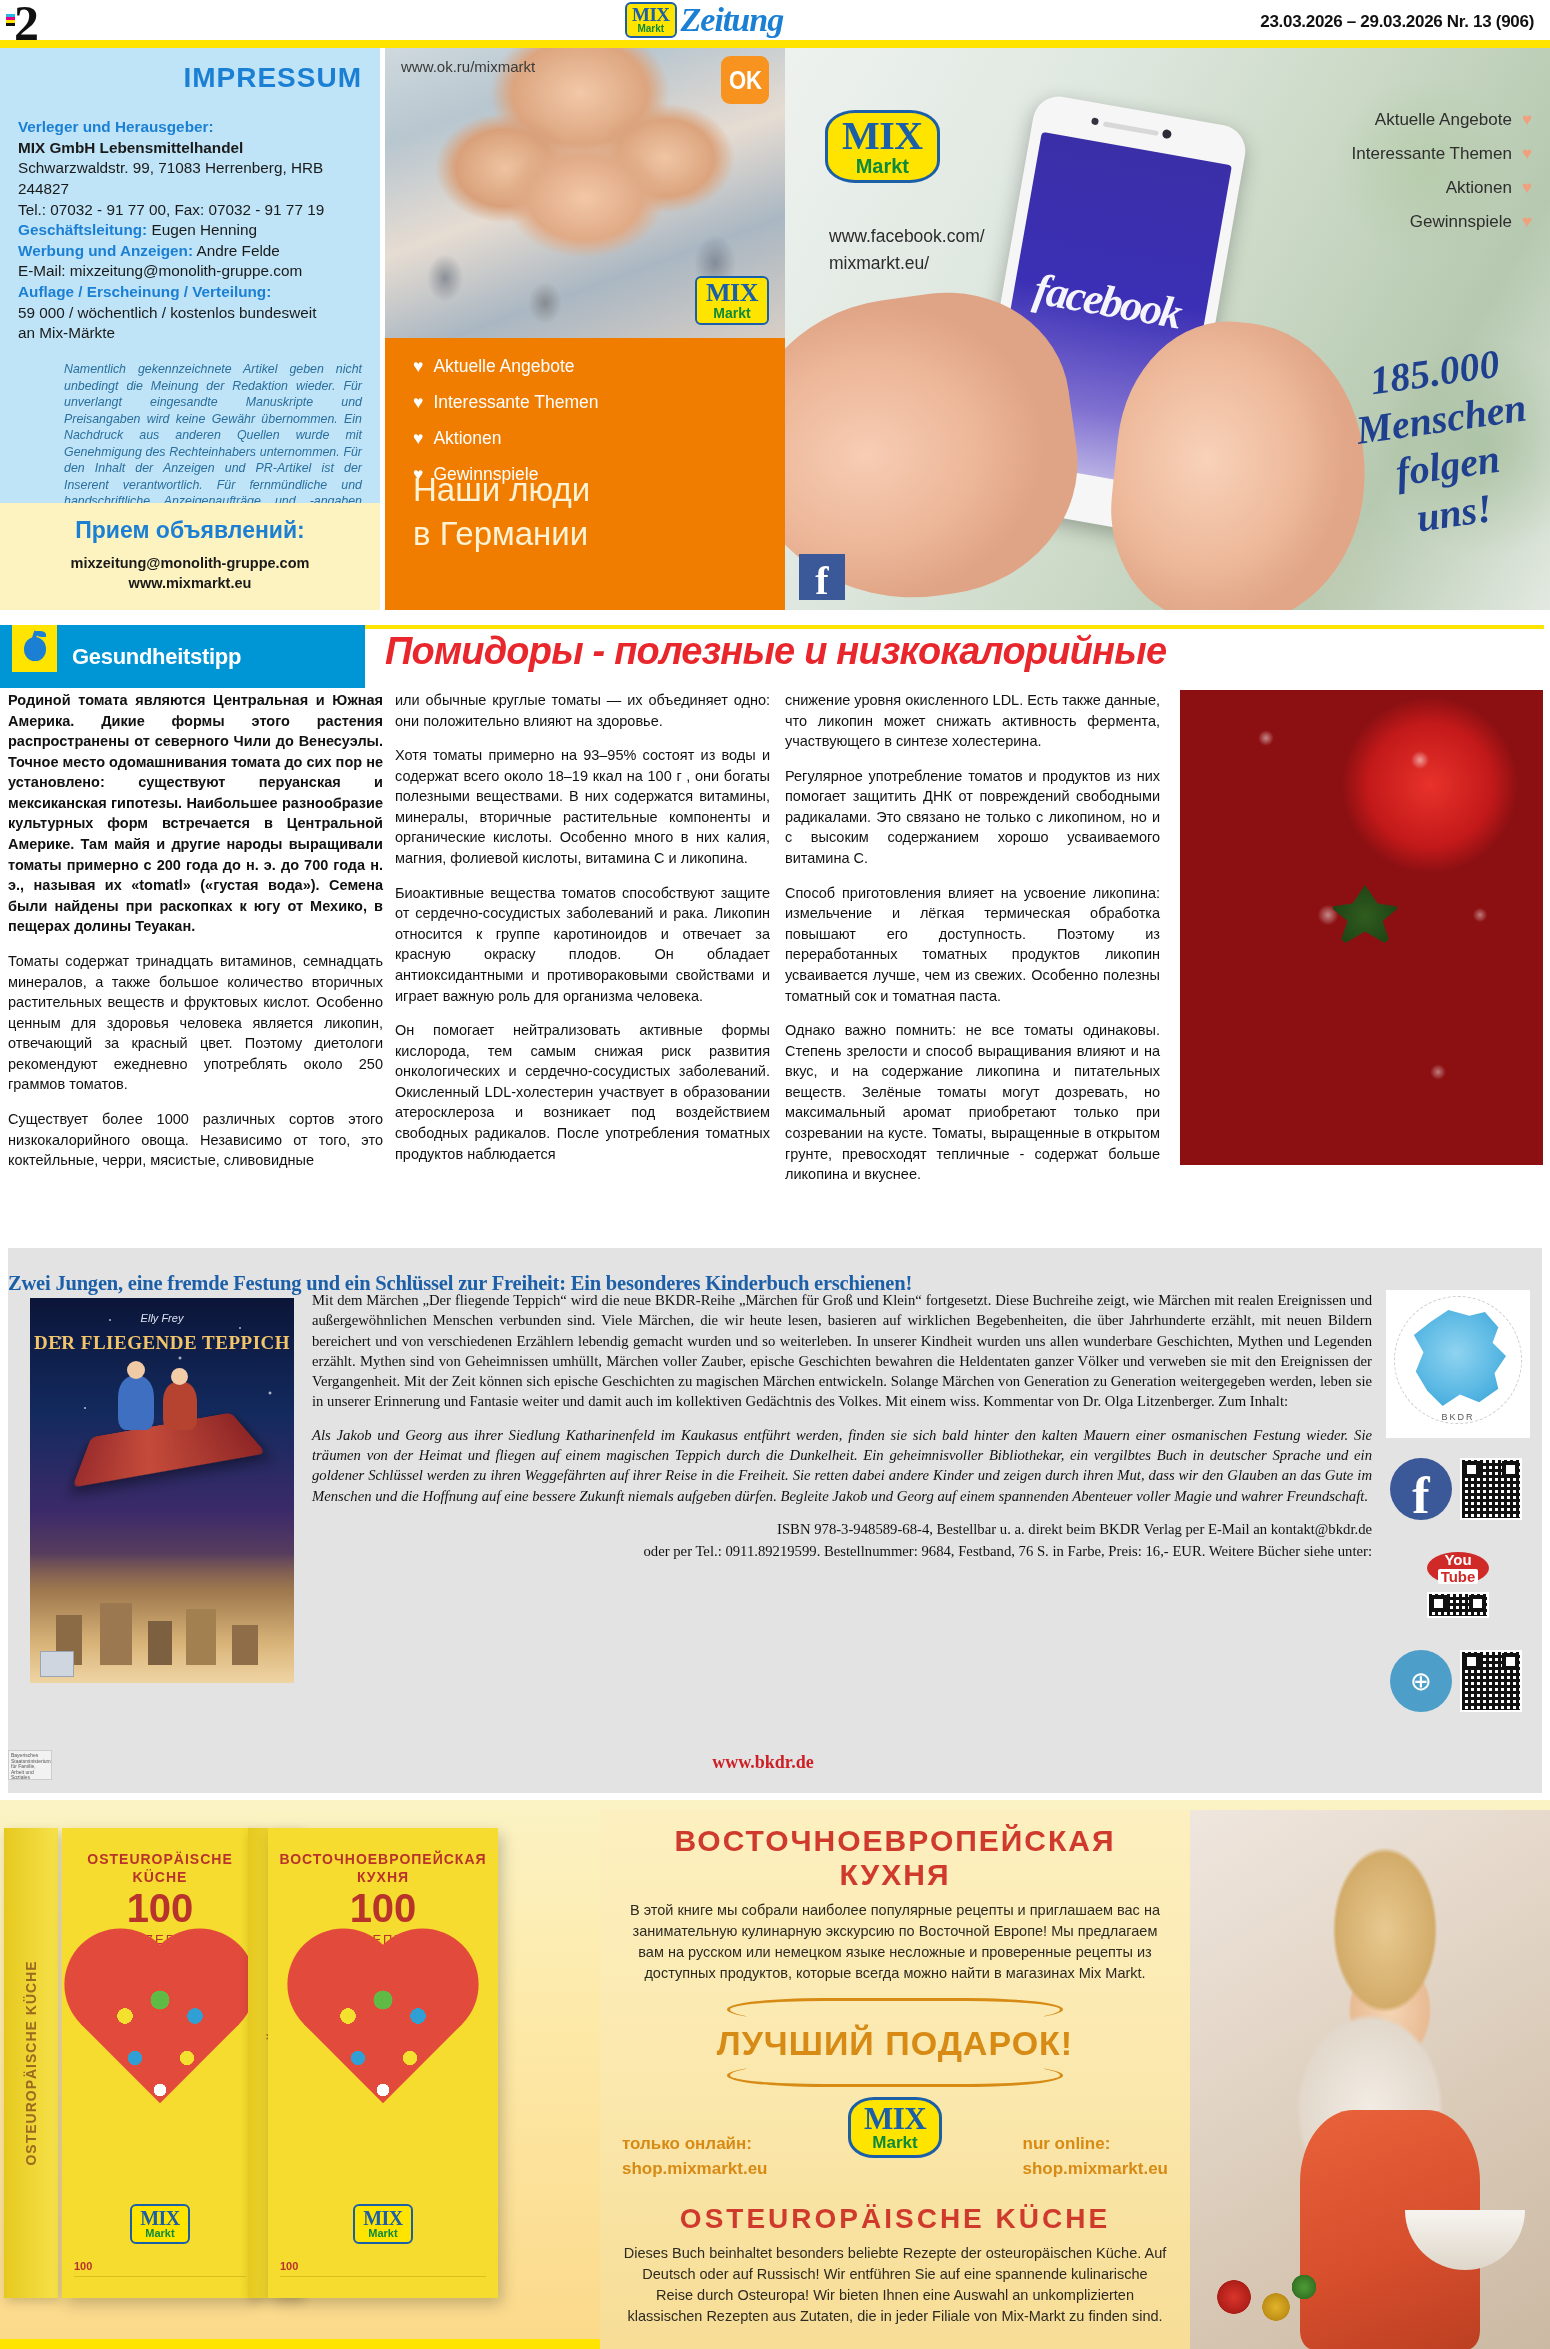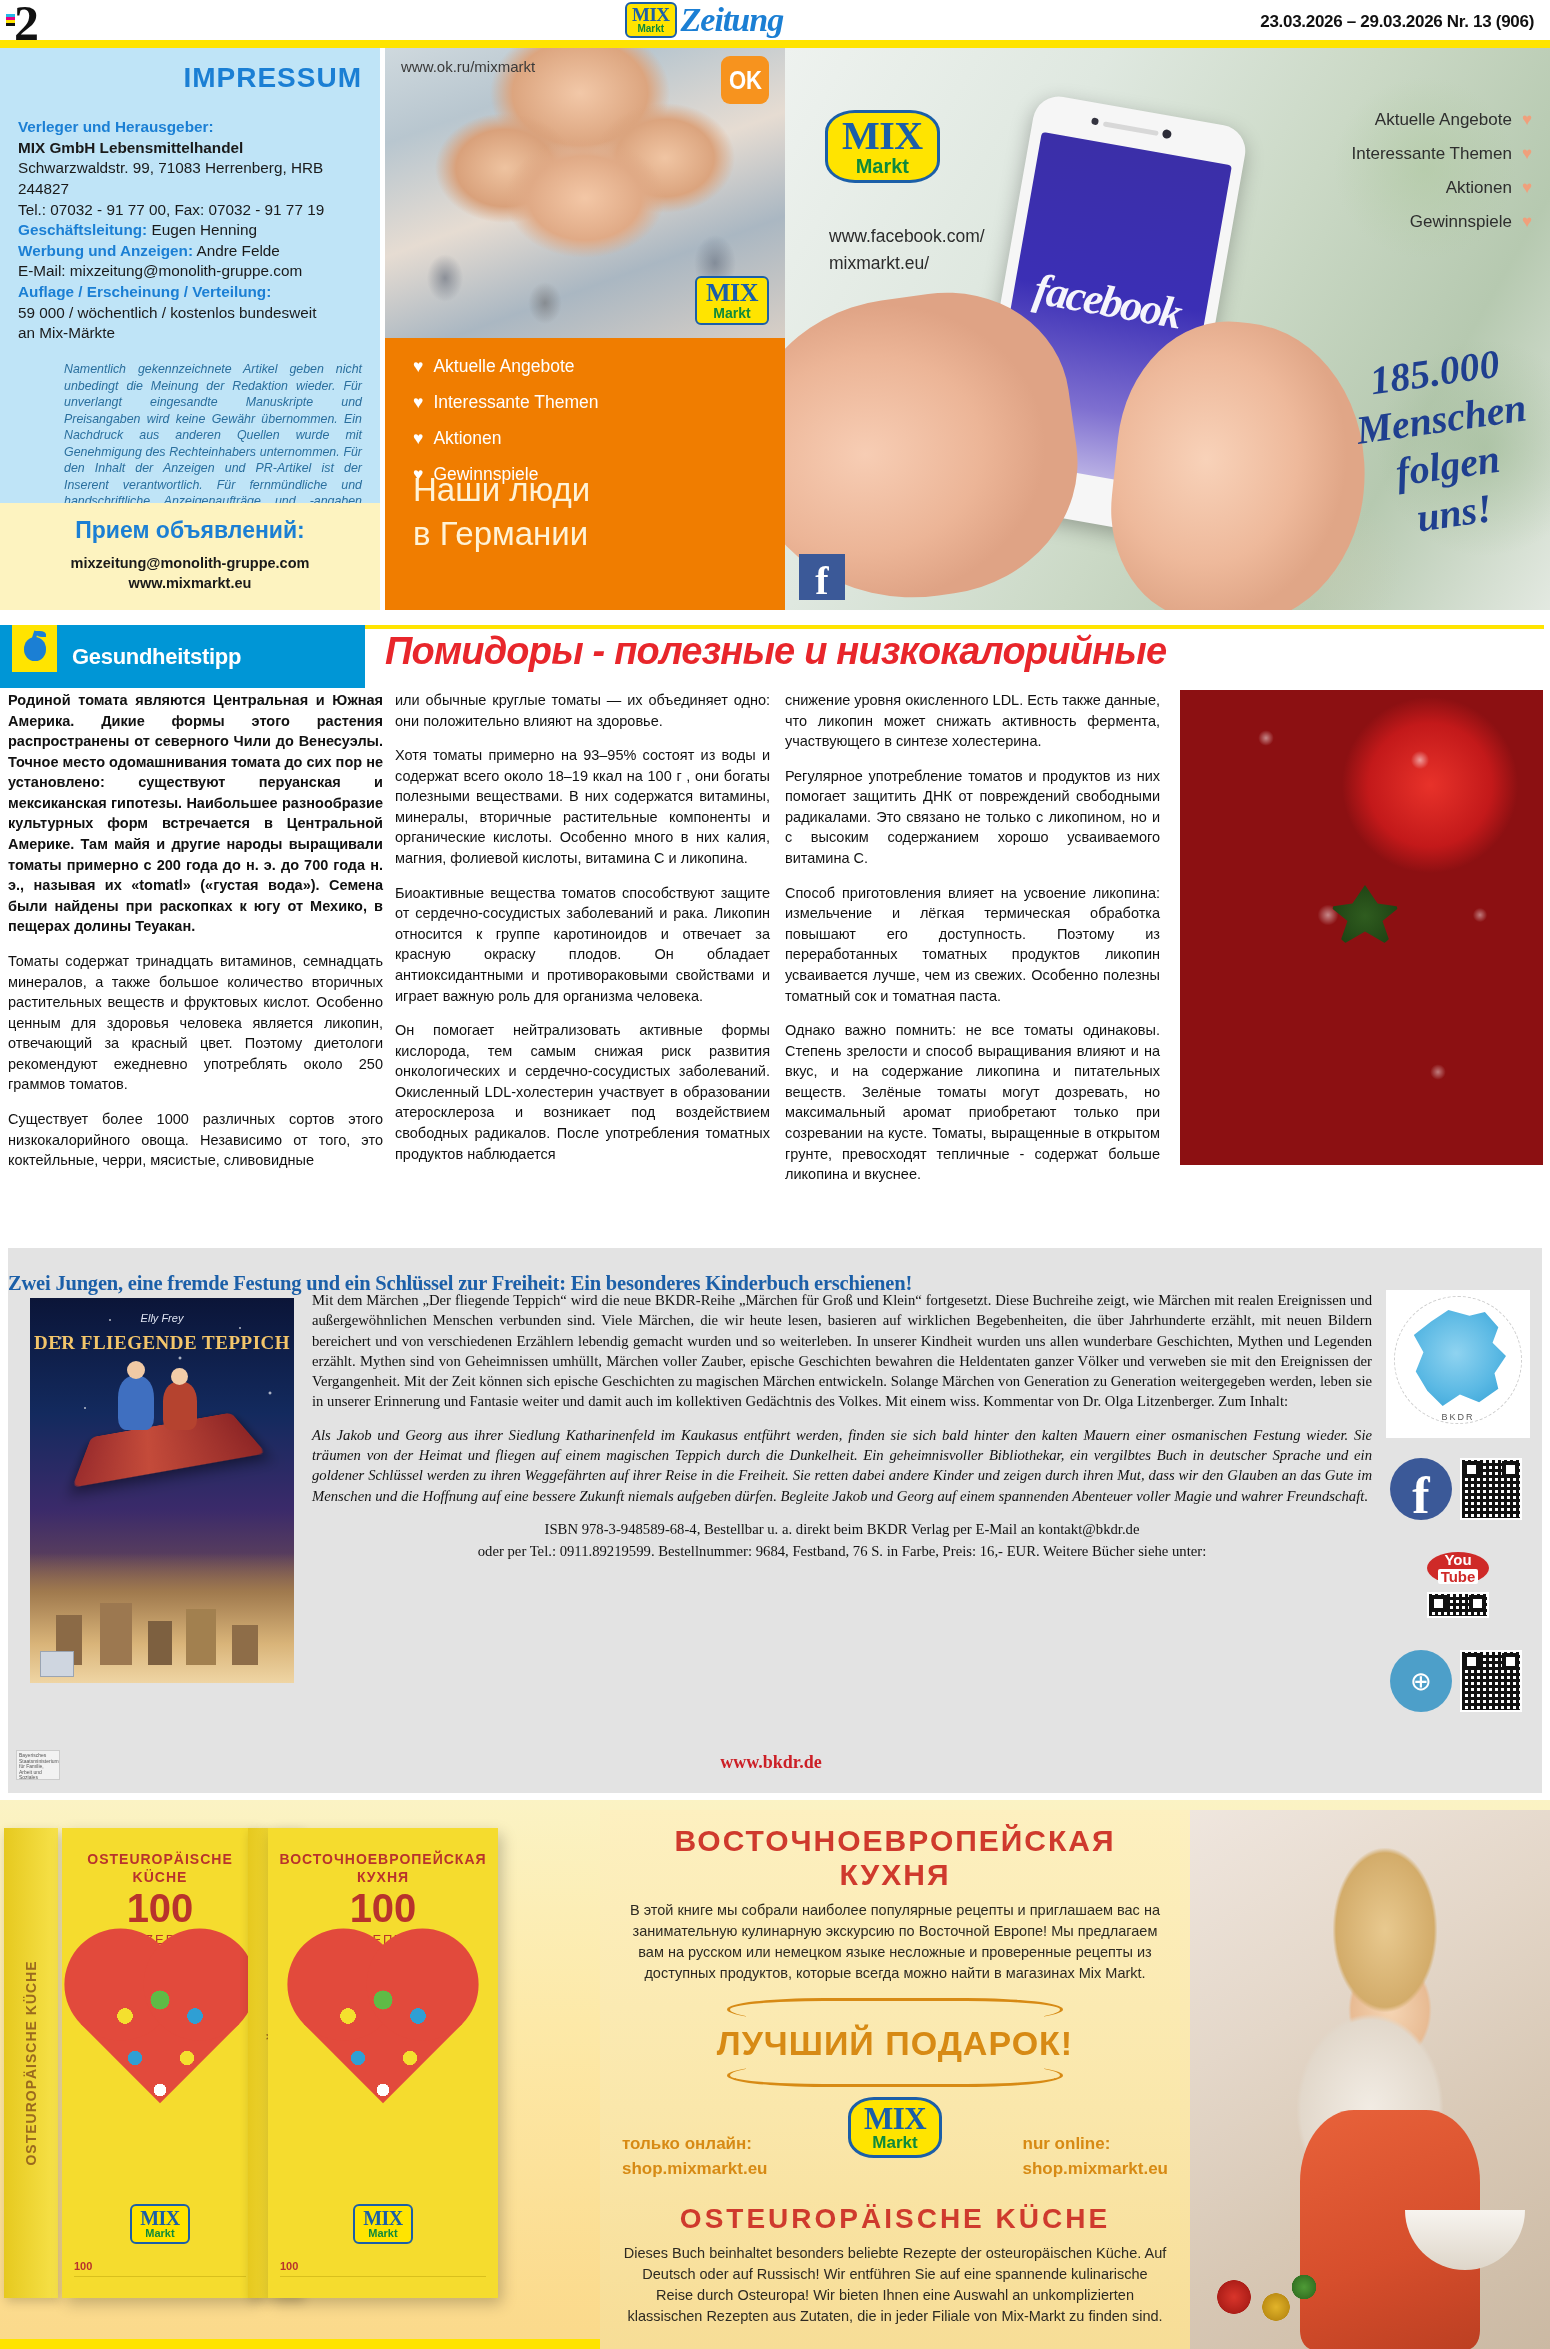--- a/index.html
+++ b/index.html
@@ -282,21 +282,21 @@
       linear-gradient(#a2804f,#a2804f) 146px 14px/30px 56px no-repeat,
       linear-gradient(#8e6d48,#8e6d48) 192px 30px/26px 40px no-repeat;
   }
   .bc-seal { position:absolute; left:10px; bottom:6px; width:34px; height:26px; background:#cfd6e0; border:1px solid #9aa4b2;}
   .book-text {
     position:absolute; left:292px; top:0; width:1060px;
     font-family:"Liberation Serif", serif; color:#111;
   }
   .book-text p { font-size:14.7px; line-height:1.38; text-align:justify; margin-bottom:13px;}
   .book-text p.ital { font-style:italic; }
-  .book-text p.plain { text-align:center; margin-bottom:2px;}
+  .book-text p.plain { text-align:right; margin-bottom:2px;}
   .bkdr-side { position:absolute; left:1366px; top:0; width:144px; height:455px; }
   .bkdr-logo {
     position:absolute; left:0; top:0; width:144px; height:148px; background:#fff;
     overflow:hidden;
   }
   .bkdr-map {
     position:absolute; left:24px; top:20px; width:96px; height:96px;
     background:radial-gradient(circle at 48% 45%, #8fd3f0 0%, #5bb9e4 55%, #2f9ed4 100%);
     clip-path: polygon(40% 0%, 62% 6%, 78% 2%, 92% 18%, 86% 34%, 100% 48%, 88% 66%, 92% 82%, 72% 96%, 52% 88%, 34% 100%, 18% 84%, 6% 64%, 14% 44%, 4% 26%, 22% 12%);
   }
@@ -317,21 +317,21 @@
     background-size: 6px 6px, 6px 6px;
     border:2px solid #fff;
     position:relative;
   }
   .qr::before, .qr::after {
     content:""; position:absolute; width:17px; height:17px; background:#fff;
     border:4px solid #111; box-sizing:border-box;
   }
   .qr::before { left:1px; top:1px; }
   .qr::after { right:1px; top:1px; }
-  .book-bottom { position:absolute; left:8px; top:500px; width:1510px; height:42px;}
+  .book-bottom { position:absolute; left:0; top:500px; width:1510px; height:42px;}
   .eu-flag {
     position:absolute; left:0; top:2px; width:44px; height:30px; background:#f2f2f2; border:1px solid #ccc;
     font-size:5px; color:#555; padding:2px; line-height:1.1; overflow:hidden;
   }
   .bkdr-url {
     position:absolute; left:0; right:0; top:4px; text-align:center;
     color:#cc1f26; font-family:"Liberation Serif", serif; font-weight:700; font-size:18px;
   }
 
   

